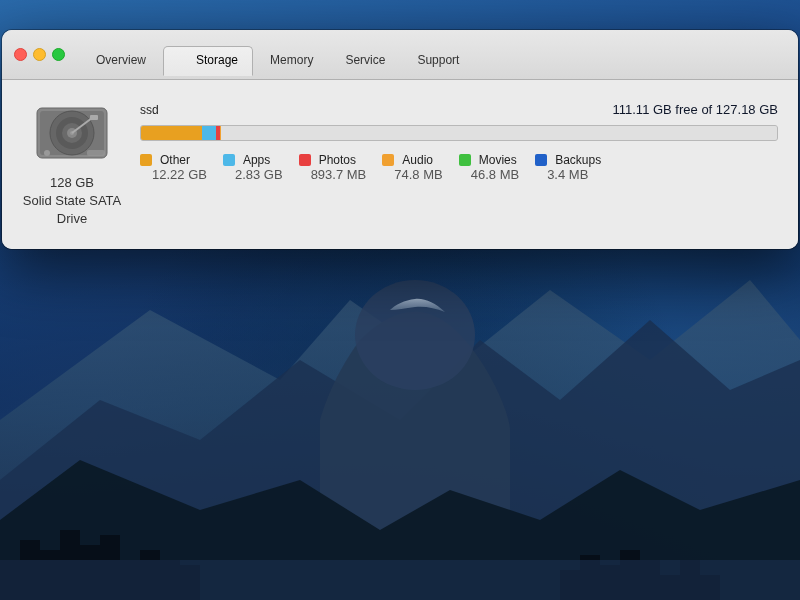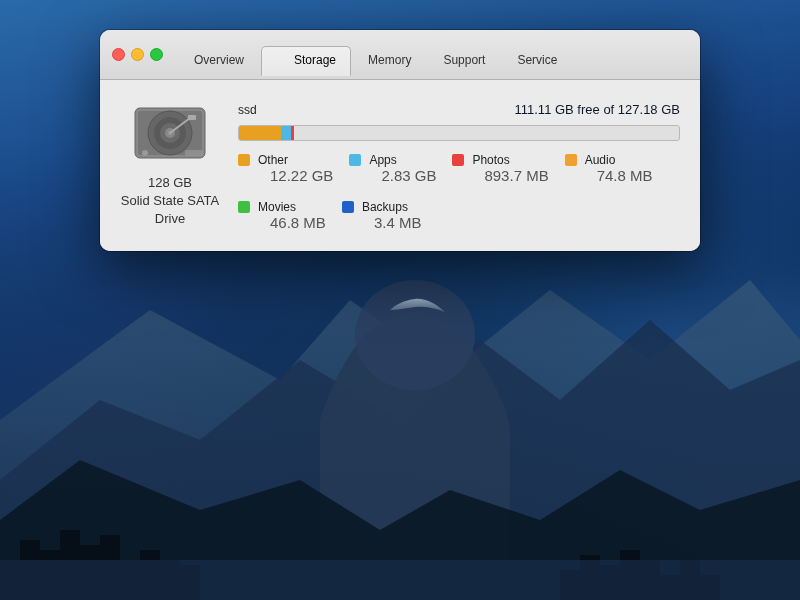--- a/index.html
+++ b/index.html
@@ -32,21 +32,21 @@
       width: 100%;
       height: 380px;
     }
 
     
     .dialog {
       position: absolute;
       top: 30px;
       left: 50%;
       transform: translateX(-50%);
-      width: 600px;
+      width: 796px;
       background: rgba(236, 236, 236, 0.97);
       border-radius: 10px;
       box-shadow: 0 20px 60px rgba(0,0,0,0.6), 0 0 0 1px rgba(0,0,0,0.3);
       overflow: hidden;
     }
 
     
     .title-bar {
       display: flex;
       align-items: center;
@@ -199,23 +199,23 @@
       flex-shrink: 0;
     }
 
     .legend-name {
       font-size: 12px;
       color: #222;
       font-weight: 500;
     }
 
     .legend-size {
-      font-size: 15px;
+      font-size: 13px;
       color: #555;
-      margin-left: 32px;
+      margin-left: 12px;
     }
   </style>
 </head>
 <body>
 
 <div class="desktop-bg"></div>
 
 <svg class="mountain-bg" viewBox="0 0 800 380" preserveAspectRatio="xMidYMax slice">
 
   <defs>
@@ -258,22 +258,22 @@
     <div class="traffic-lights">
       <div class="traffic-light close"></div>
       <div class="traffic-light minimize"></div>
       <div class="traffic-light maximize"></div>
     </div>
 
     <div class="tabs">
       <div class="tab">Overview</div>
       <div class="tab active">Storage</div>
       <div class="tab">Memory</div>
+      <div class="tab">Service</div>
       <div class="tab">Support</div>
-      <div class="tab">Service</div>
     </div>
   </div>
 
   <div class="content">
     <div class="storage-panel">
 
       <div class="drive-icon-area">
         <svg class="drive-icon" viewBox="0 0 80 70">
 
           <rect x="5" y="10" width="70" height="50" rx="5" ry="5" fill="#888" stroke="#666" stroke-width="1"></rect>

